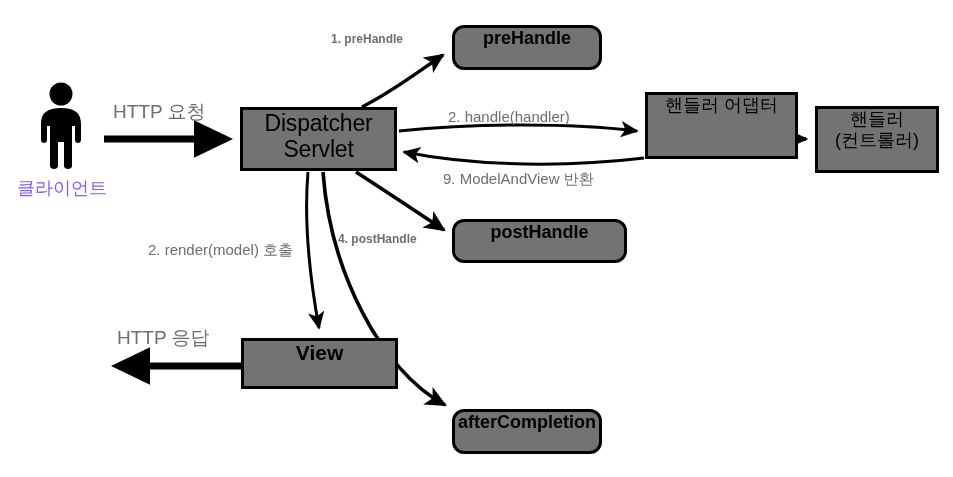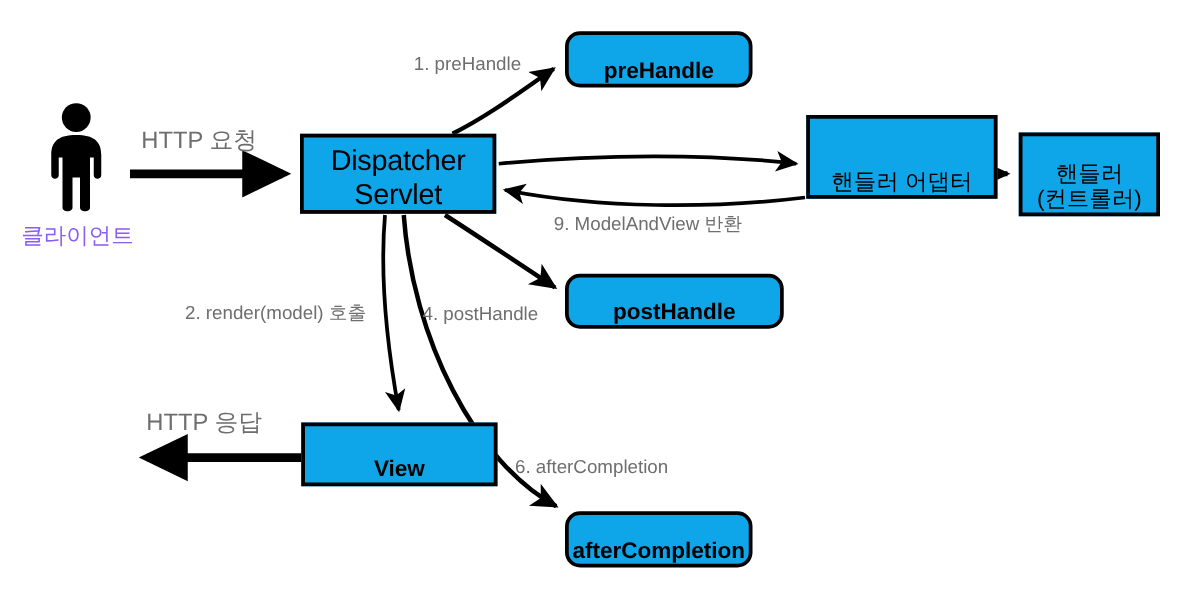--- a/index.html
+++ b/index.html
@@ -22,24 +22,24 @@
     left: 0; top: 0;
     width: 953px;
     height: 477px;
     pointer-events: none;
   }
 
   
   .node {
     position: absolute;
     box-sizing: border-box;
-    background: #0ea5e9;
+    background: #737373;
     border: 3px solid #000000;
     display: flex;
-    align-items: flex-end;
+    align-items: flex-start;
     justify-content: center;
     text-align: center;
     color: #000000;
     z-index: 4;
   }
   .node.rect { border-radius: 0; }
   .node.round { border-radius: 12px; }
   .node .nlabel {
     line-height: 1.15;
     white-space: pre-line;
@@ -53,25 +53,25 @@
 
   .n-posthandle { left: 452px; top: 219px; width: 175px; height: 44px; }
   .n-posthandle .nlabel { font-size: 18px; font-weight: bold; }
 
   .n-aftercompletion { left: 452px; top: 409px; width: 150px; height: 45px; }
   .n-aftercompletion .nlabel { font-size: 18px; font-weight: bold; }
 
   .n-adapter { left: 645px; top: 92px; width: 153px; height: 67px; }
   .n-adapter .nlabel { font-size: 18px; font-weight: 400; }
 
-  .n-handler { left: 815px; top: 106px; width: 113px; height: 67px; }
+  .n-handler { left: 815px; top: 106px; width: 124px; height: 67px; }
   .n-handler .nlabel { font-size: 18px; font-weight: 400; }
 
   .n-view { left: 241px; top: 338px; width: 157px; height: 51px; }
-  .n-view .nlabel { font-size: 18px; font-weight: bold; }
+  .n-view .nlabel { font-size: 21px; font-weight: bold; }
 
   
   .actor {
     position: absolute;
     left: 33px;
     top: 82px;
     width: 56px;
     height: 88px;
     z-index: 4;
   }
@@ -87,21 +87,21 @@
   }
 
   
   .elabel {
     position: absolute;
     color: #6e6e6e;
     z-index: 5;
     white-space: nowrap;
   }
   .elabel.big   { font-size: 19px; font-weight: 400; }
-  .elabel.step  { font-size: 15px; font-weight: normal; margin-top: 11px; }
+  .elabel.step  { font-size: 12px; font-weight: bold; }
   .elabel.plain { font-size: 15px; font-weight: 400; }
 
   .l-http-req   { left: 113px; top: 99px; }
   .l-http-res   { left: 117px; top: 325px; }
   .l-step1      { left: 331px; top: 32px; }
   .l-step2      { left: 448px; top: 108px; }
   .l-step3      { left: 443px; top: 170px; }
   .l-step4      { left: 338px; top: 232px; }
   .l-step5      { left: 148px; top: 241px; }
   .l-step6      { left: 412px; top: 354px; }
@@ -198,22 +198,22 @@
   <div class="node rect n-view">
     <span class="nlabel">View</span>
   </div>
 
   <div class="elabel big l-http-req">HTTP 요청</div>
 
   <div class="elabel big l-http-res">HTTP 응답</div>
 
   <div class="elabel step l-step1">1. preHandle</div>
 
+  <div class="elabel plain l-step2">2. handle(handler)</div>
 
   <div class="elabel plain l-step3">9. ModelAndView 반환</div>
 
   <div class="elabel step l-step4">4. postHandle</div>
 
   <div class="elabel plain l-step5">2. render(model) 호출</div>
 
-  <div class="elabel step l-step6">6. afterCompletion</div>
 
 </div>
 
 </body></html>

